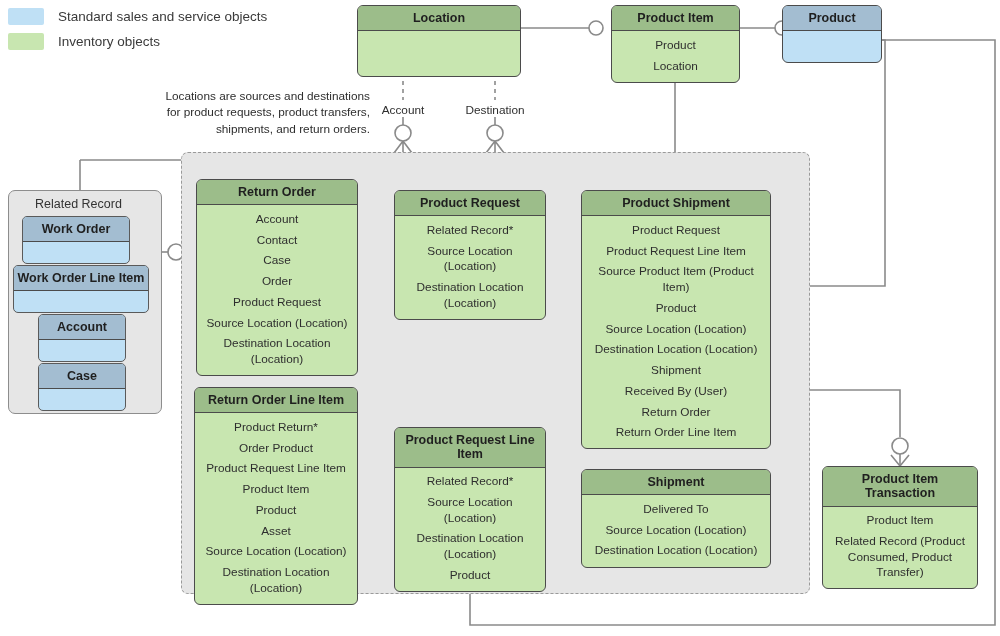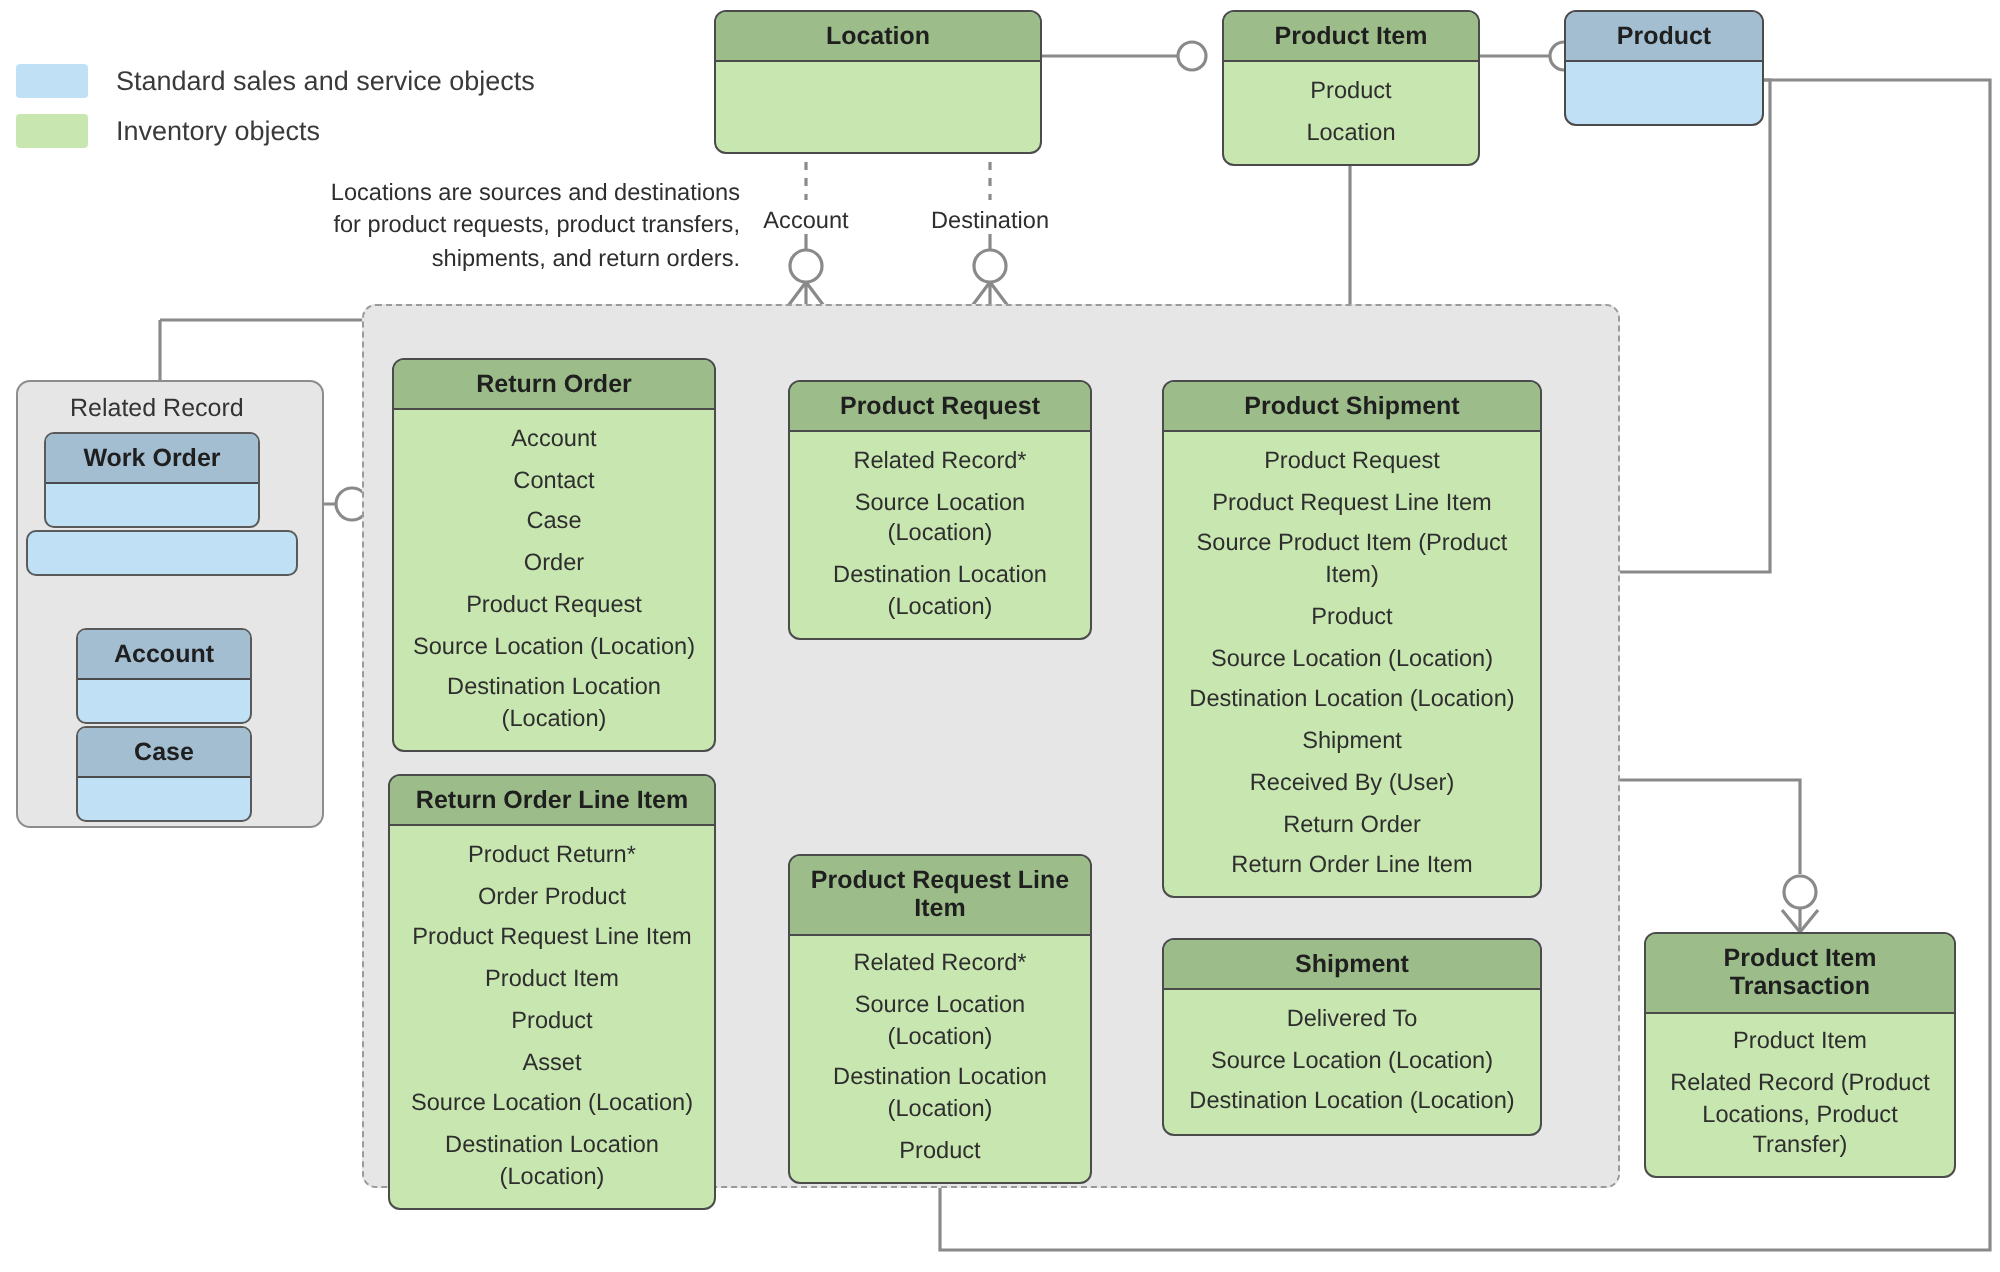--- a/index.html
+++ b/index.html
@@ -14,21 +14,21 @@
     overflow:hidden;
     background:#ffffff;
   }
   #wires{
     position:absolute;
     left:0; top:0;
     width:1000px; height:636px;
     pointer-events:none;
   }
   
-  .legend{position:absolute;left:8px;top:4px;margin-top:24px;}
+  .legend{position:absolute;left:8px;top:4px;}
   .legend-row{display:flex;align-items:center;height:25px;}
   .legend-swatch{
     width:36px;height:17px;border-radius:2px;margin-right:14px;
   }
   .legend-label{font-size:13.5px;color:#3a3a3a;white-space:nowrap;}
   
   .group-box{
     position:absolute;
     background:#e6e6e6;
     border:1.5px dashed #9a9a9a;
@@ -215,20 +215,21 @@
   <div class="panel-box" style="left:8px;top:190px;width:152px;height:222px;">
     <div class="panel-title">Related Record</div>
   </div>
 
   <div class="entity blue mini" style="left:22px;top:216px;width:108px;">
     <div class="hdr">Work Order</div>
     <div class="body"></div>
   </div>
 
   <div class="entity blue mini" style="left:13px;top:265px;width:136px;">
+    <div class="hdr">Work Order Line Item</div>
     <div class="body"></div>
   </div>
 
   <div class="entity blue mini" style="left:38px;top:314px;width:88px;">
     <div class="hdr">Account</div>
     <div class="body"></div>
   </div>
 
   <div class="entity blue mini" style="left:38px;top:363px;width:88px;">
     <div class="hdr">Case</div>
@@ -321,17 +322,17 @@
         <div class="fld">Delivered To</div>
         <div class="fld">Source Location (Location)</div>
         <div class="fld">Destination Location (Location)</div>
       </div>
   </div>
 
   <div class="entity" style="left:822px;top:466px;width:156px;">
     <div class="hdr">Product Item Transaction</div>
     <div class="body">
         <div class="fld">Product Item</div>
-        <div class="fld">Related Record (Product Locations, Product Transfer)</div>
+        <div class="fld">Related Record (Product Consumed, Product Transfer)</div>
       </div>
   </div>
 
 </div>
 
 </body></html>

